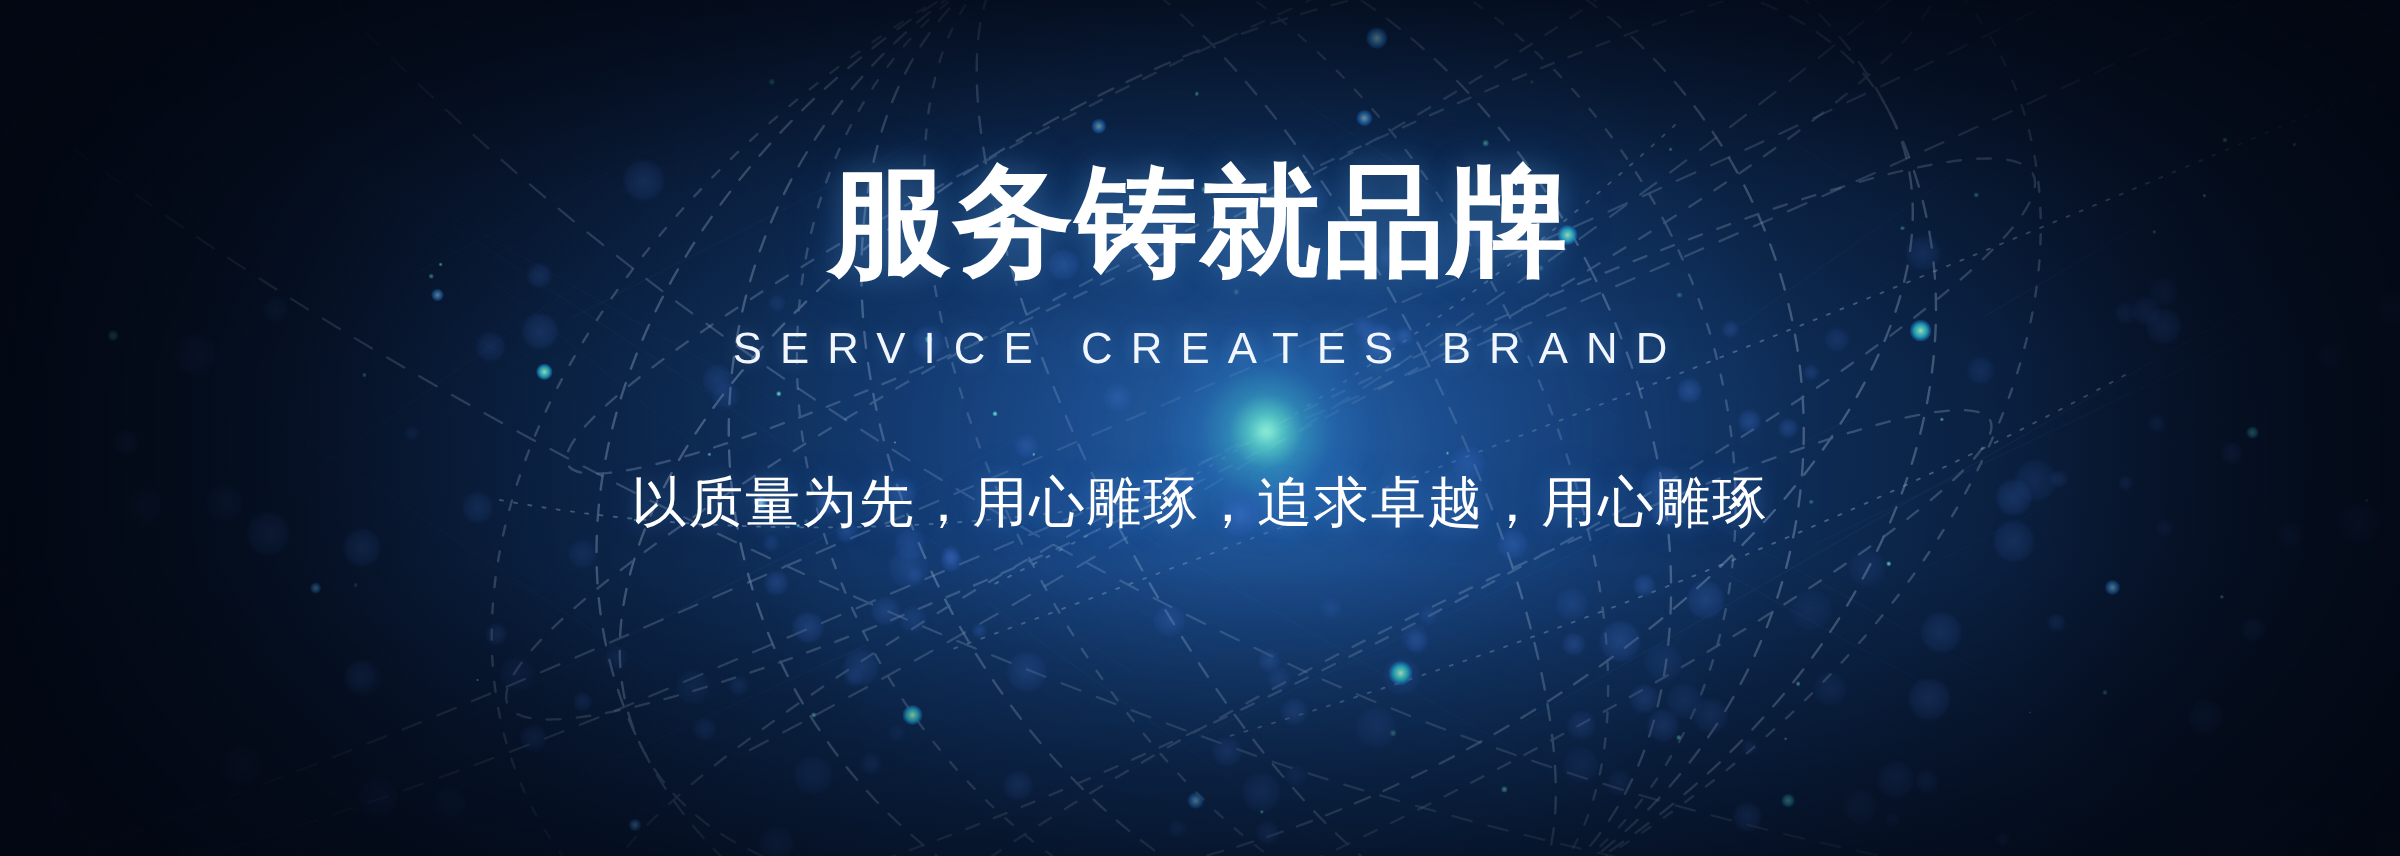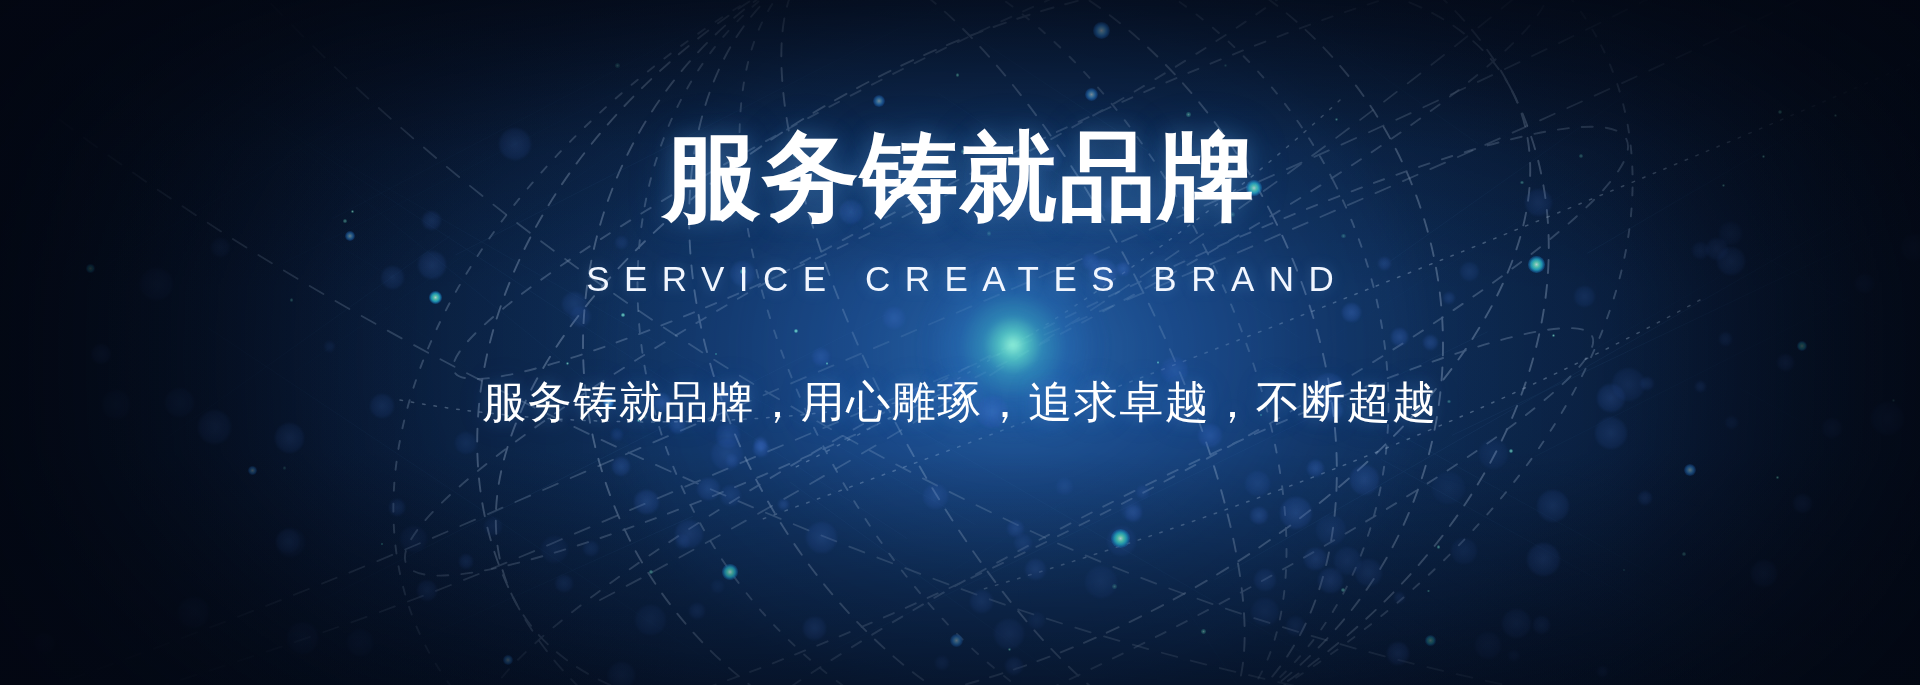--- a/index.html
+++ b/index.html
@@ -725,16 +725,16 @@
       <div class="dot spark" style="left: 1313.62px; top: 267.043px; width: 2.87972px; height: 2.87972px; opacity: 0.38;"></div>
       <div class="dot spark" style="left: 1111.87px; top: 583.833px; width: 4.68675px; height: 4.68675px; opacity: 0.44;"></div>
     </div>
 
   <div class="bg-vignette"></div>
   <div class="bg-topdark"></div>
 
   <div class="content">
     <h1 class="title">服务铸就品牌</h1>
     <div class="subtitle">SERVICE CREATES BRAND</div>
-    <div class="tagline">服务铸就品牌，用心雕琢，追求卓越，不断超越</div>
+    <div class="tagline">以质量为先，用心雕琢，追求卓越，用心雕琢</div>
   </div>
 
 </div>
 
 </body></html>

